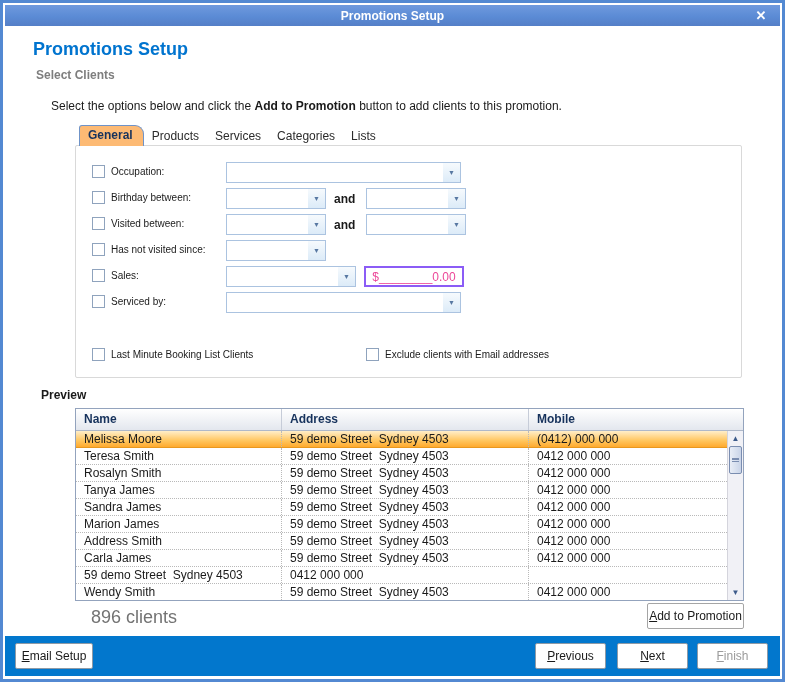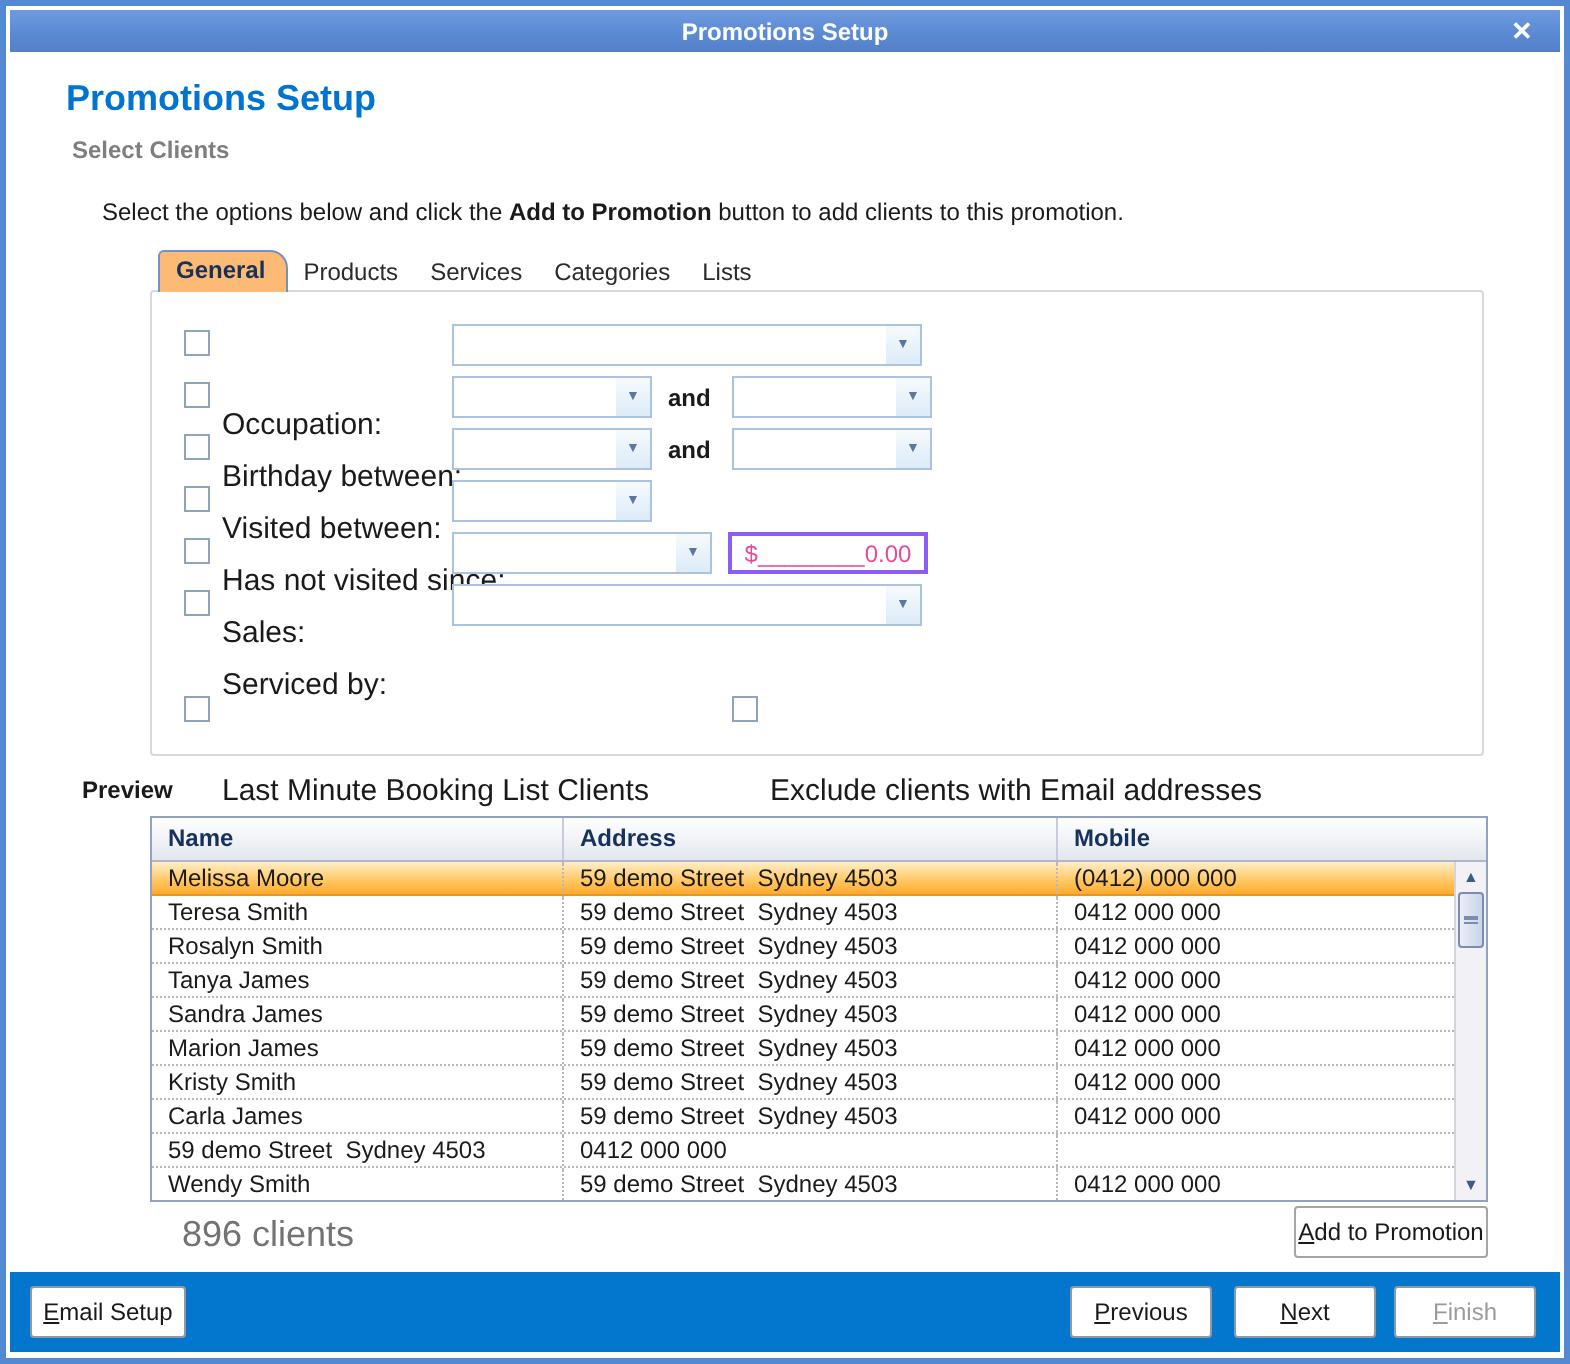--- a/index.html
+++ b/index.html
@@ -44,21 +44,21 @@
   
   .panel {
     position:absolute; top:142px; left:72px; width:667px; height:233px;
     border:1px solid #d9d9d9; border-radius:2px; background:#fff;
   }
   .frow { position:absolute; left:0; right:0; height:21px; }
   .cb {
     position:absolute; width:13px; height:13px; top:3px;
     background:#fff; border:1px solid #8fa3bd; cursor:pointer;
   }
-  .flabel { position:absolute; top:4px; font-size:15px; color:#1a1a1a; white-space:nowrap;margin-top:38px; }
+  .flabel { position:absolute; top:4px; font-size:10px; color:#1a1a1a; white-space:nowrap; }
   .combo {
     position:absolute; top:0; height:21px;
     border:1px solid #abc3e0; background:#fff; cursor:pointer;
   }
   .combo-btn {
     position:absolute; right:0; top:0; bottom:0; width:17px;
     background:linear-gradient(#f6fafd,#dcebf8);
     display:flex; align-items:center; justify-content:center;
     color:#5878a2; font-size:7px;
   }
@@ -257,21 +257,21 @@
           <div class="tcell">Sandra James</div>
           <div class="tcell">59 demo Street  Sydney 4503</div>
           <div class="tcell">0412 000 000</div>
         </div>
         <div class="trow">
           <div class="tcell">Marion James</div>
           <div class="tcell">59 demo Street  Sydney 4503</div>
           <div class="tcell">0412 000 000</div>
         </div>
         <div class="trow">
-          <div class="tcell">Kristy Smith</div>
+          <div class="tcell">Address Smith</div>
           <div class="tcell">59 demo Street  Sydney 4503</div>
           <div class="tcell">0412 000 000</div>
         </div>
         <div class="trow">
           <div class="tcell">Carla James</div>
           <div class="tcell">59 demo Street  Sydney 4503</div>
           <div class="tcell">0412 000 000</div>
         </div>
         <div class="trow">
           <div class="tcell">59 demo Street  Sydney 4503</div>

